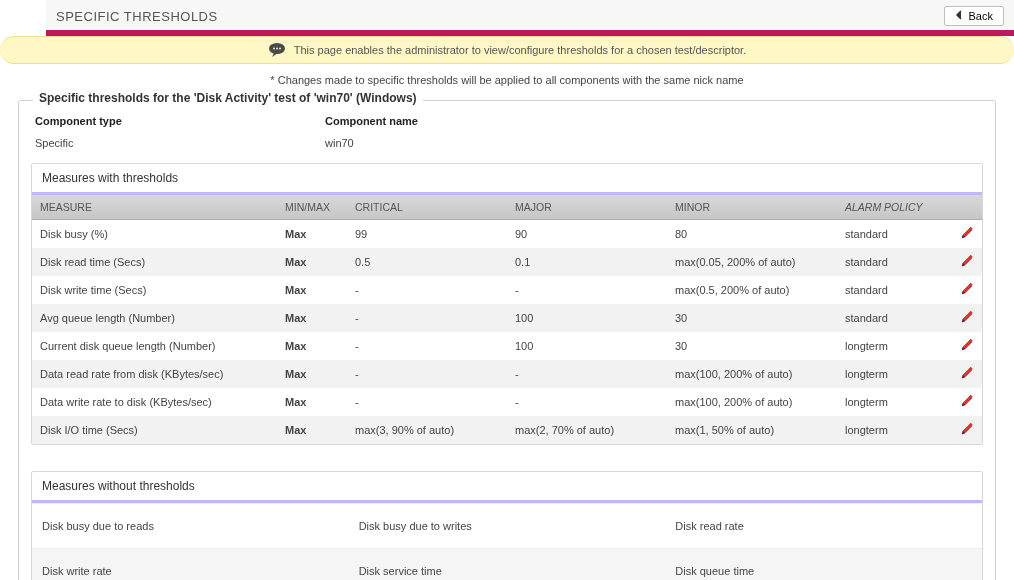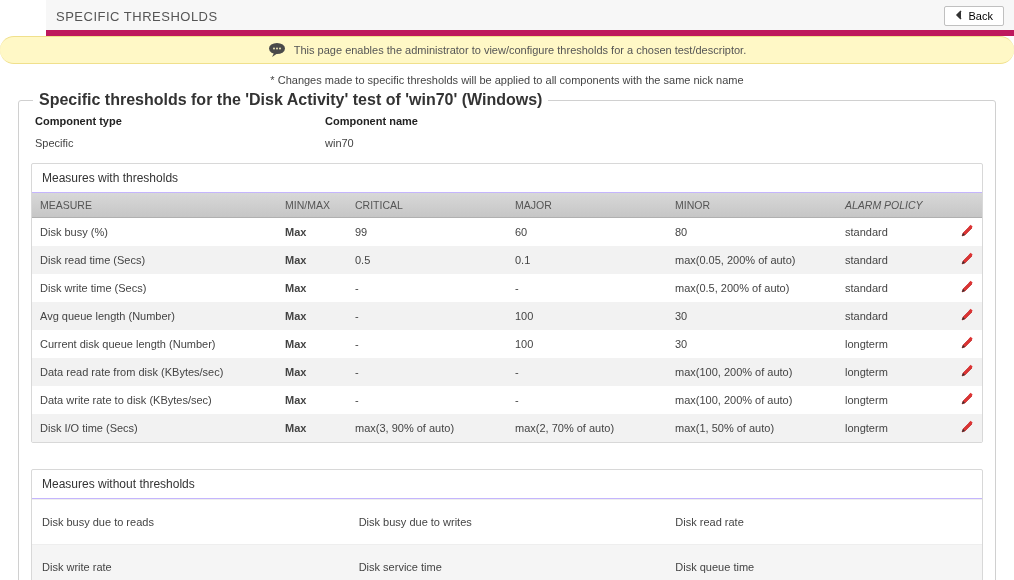--- a/index.html
+++ b/index.html
@@ -68,41 +68,41 @@
     position: relative;
     padding: 14px 10px 14px 10px;
   }
   .panel-legend {
     position: absolute;
     top: -10px;
     left: 14px;
     background: #fff;
     padding: 0 6px;
     font-weight: bold;
-    font-size: 16px;
+    font-size: 12px;
     color: #333;
   }
   .comp-grid {
     display: flex;
     gap: 0;
     padding: 0 0 8px 6px;
   }
   .comp-col { width: 290px; }
   .comp-label { font-weight: bold; color: #222; margin-bottom: 10px; }
   .comp-val { color: #444; }
   .inner-panel {
     border: 1px solid #d8d8d8;
     border-radius: 2px;
     margin: 6px 2px 0 2px;
   }
   .inner-title {
     padding: 7px 10px;
     font-size: 12px;
     color: #333;
-    border-bottom: 1px solid #c4b5fd;
+    border-bottom: 3px solid #c4b5fd;
   }
   table.th-table {
     width: 100%;
     border-collapse: collapse;
   }
   table.th-table thead th {
     text-align: left;
     font-size: 10.5px;
     color: #555;
     background: #d0d0d0;
@@ -224,21 +224,21 @@
           <th class="col-minor">MINOR</th>
           <th class="col-policy">ALARM POLICY</th>
           <th class="edit-cell"></th>
         </tr>
       </thead>
       <tbody id="th-tbody">
           <tr>
             <td>Disk busy (%)</td>
             <td class="minmax">Max</td>
             <td>99</td>
-            <td>60</td>
+            <td>90</td>
             <td>80</td>
             <td>standard</td>
             <td class="edit-cell"><span class="pencil"><svg width="14" height="14" viewBox="0 0 14 14">
                   <path d="M2 12 L3 9 L10 2 L12 4 L5 11 Z" fill="#d33" stroke="#a00" stroke-width="0.5"></path>
                   <path d="M2 12 L3 9 L5 11 Z" fill="#333"></path>
                   <rect x="9.3" y="1.3" width="2.8" height="2.8" transform="rotate(45 10.7 2.7)" fill="#d33"></rect>
                 </svg></span></td>
           </tr>
           <tr>
             <td>Disk read time (Secs)</td>

